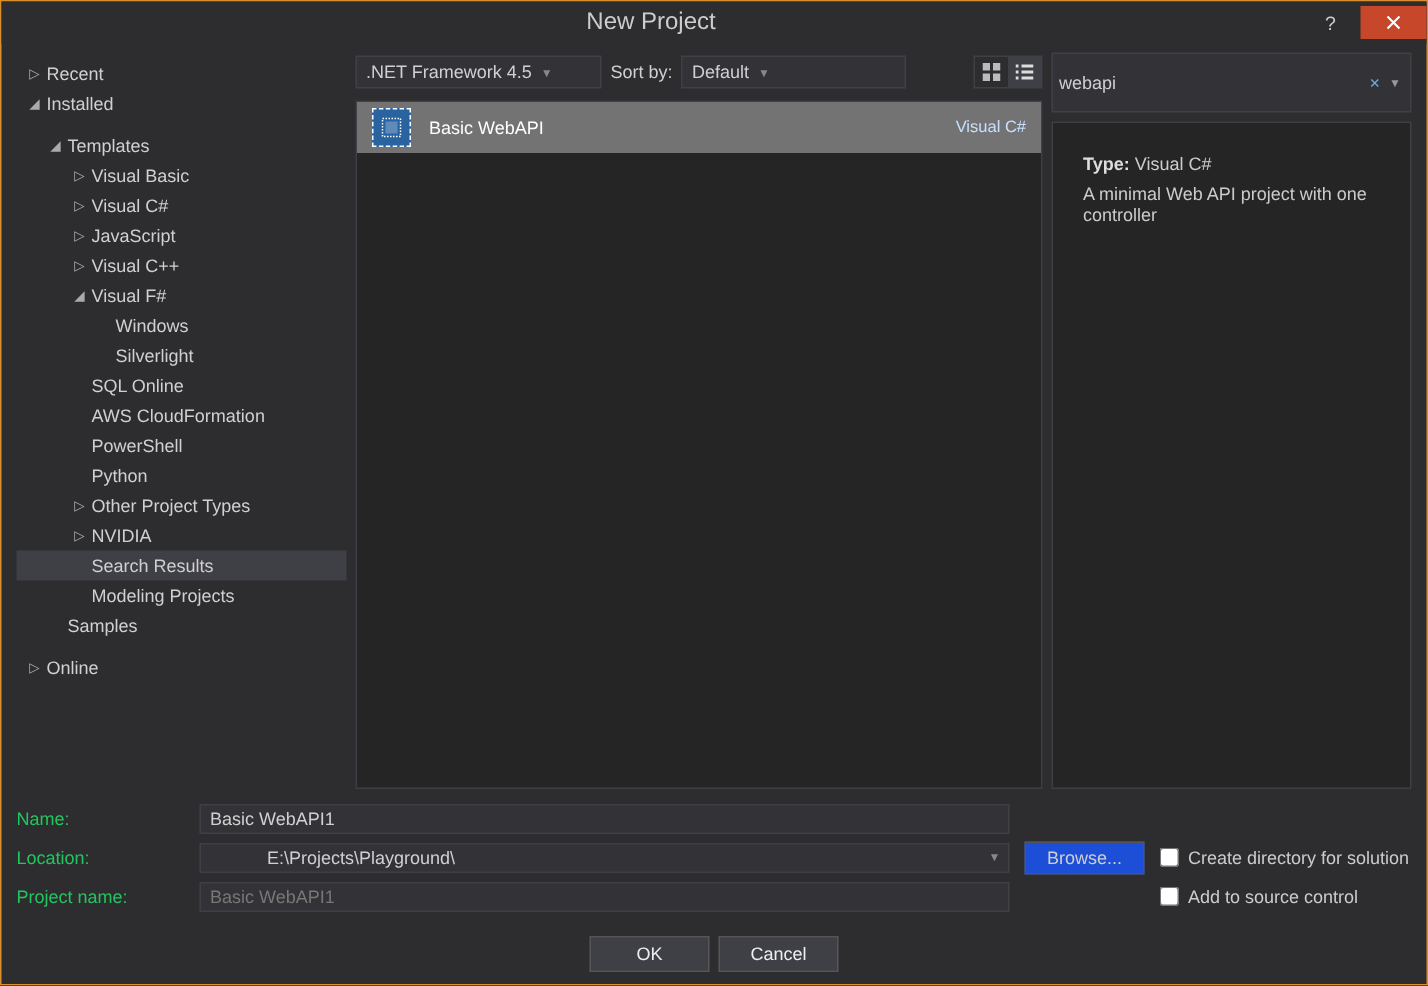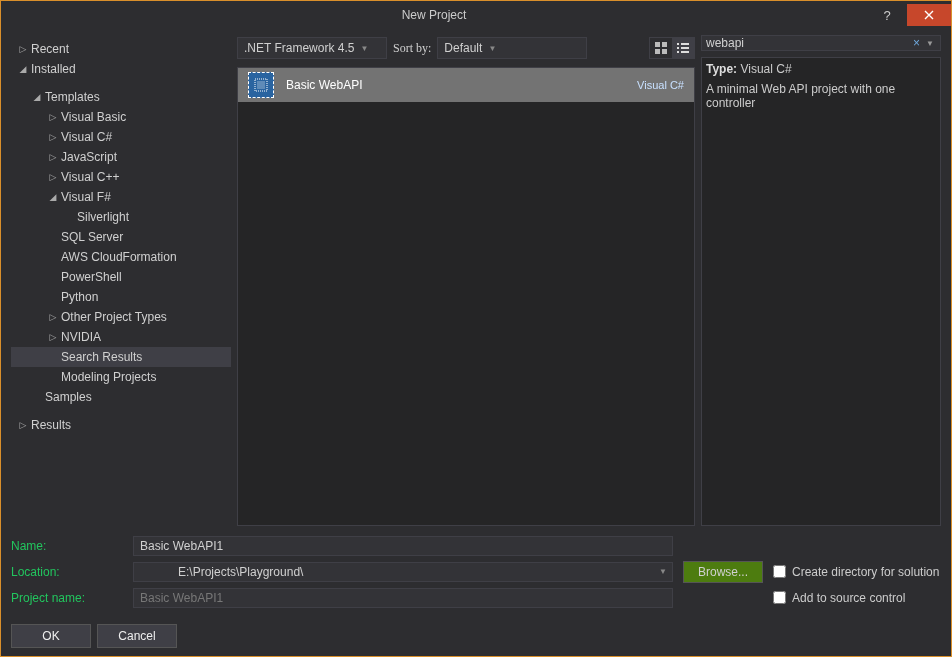--- a/index.html
+++ b/index.html
@@ -1,67 +1,67 @@
 <!DOCTYPE html>
 <html><head>
 <meta charset="utf-8">
 <style>
   * { box-sizing: border-box; margin: 0; padding: 0; font-family: "Segoe UI", Tahoma, sans-serif; }
   html, body { width: 952px; height: 657px; background: #2d2d30; color: #ccc; font-size: 12px; overflow: hidden; }
   .window { width: 952px; height: 657px; border: 1px solid #d98f2b; display: flex; flex-direction: column; background: #2d2d30; }
   .titlebar { height: 28px; background: #2d2d30; display: flex; align-items: center; position: relative; }
-  .titlebar .title { flex: 1; text-align: center; color: #ccc; font-size: 12px; }
+  .titlebar .title { flex: 1; text-align: center; color: #ccc; font-size: 16px; }
   .titlebar .help { width: 40px; text-align: center; color: #ccc; font-size: 13px; cursor: pointer; }
   .titlebar .close { width: 44px; height: 22px; background: #c7472b; color: #fff; display: flex; align-items: center; justify-content: center; cursor: pointer; font-size: 13px; }
   .body { flex: 1; display: flex; flex-direction: column; padding: 6px 10px 8px 10px; }
   .top { flex: 1; display: flex; gap: 6px; min-height: 0; }
   .sidebar { width: 220px; display: flex; flex-direction: column; padding-top: 4px; }
   .tree-row { display: flex; align-items: center; height: 20px; padding-left: 4px; cursor: pointer; }
   .tree-row.selected { background: #3f3f46; }
   .tree-row .caret { width: 12px; display: inline-flex; justify-content: center; color: #aaa; font-size: 9px; }
   .tree-row .lbl { padding-left: 2px; color: #d0d0d0; }
   .ind0 { padding-left: 6px; }
   .ind1 { padding-left: 20px; }
   .ind2 { padding-left: 36px; }
   .ind3 { padding-left: 52px; }
   .center { flex: 1; display: flex; flex-direction: column; min-width: 0; }
   .toolbar { height: 26px; display: flex; align-items: center; gap: 6px; }
   .dropdown { background: #333337; border: 1px solid #3f3f46; color: #d0d0d0; height: 22px; display: flex; align-items: center; padding: 0 6px; cursor: pointer; }
   .dropdown .dd-caret { margin-left: 6px; font-size: 8px; color: #888; }
-  .tb-label { color: #d0d0d0; font-family: Liberation Serif, serif; }
+  .tb-label { color: #d0d0d0; }
   .view-buttons { display: flex; border: 1px solid #3f3f46; }
   .view-btn { width: 22px; height: 20px; display: flex; align-items: center; justify-content: center; cursor: pointer; }
   .view-btn.active { background: #3f3f46; }
   .list-area { flex: 1; background: #252526; border: 1px solid #3f3f46; margin-top: 6px; overflow: auto; }
   .list-item { height: 34px; display: flex; align-items: center; padding: 0 10px; cursor: pointer; }
   .list-item.selected { background: #737373; color: #fff; justify-content: space-between; }
   .list-item .icon { width: 26px; height: 26px; background: #3a3a3a; border: 1px dashed #888; margin-right: 12px; display:flex; align-items:center; justify-content:center; }
   .list-item.selected .icon { background: #2a64a0; border-color: #fff; }
   .list-item .name { flex: 1; }
   .list-item .lang { color: #c8e0ff; font-size: 11px; }
   .right { width: 240px; display: flex; flex-direction: column; }
-  .search { height: 16px; background: #333337; border: 1px solid #3f3f46; display: flex; align-items: center; padding: 0 4px; }
+  .search { height: 40px; background: #333337; border: 1px solid #3f3f46; display: flex; align-items: center; padding: 0 4px; }
   .search input { flex: 1; background: transparent; border: none; color: #d0d0d0; font-size: 12px; outline: none; }
   .search .sx { color: #6fa8dc; cursor: pointer; padding: 0 4px; font-size: 12px; }
   .search .sm { color: #999; cursor: pointer; padding: 0 2px; font-size: 8px; }
-  .details { background: #252526; border: 1px solid #3f3f46; margin-top: 6px; flex: 1; padding: 4px; color: #ccc; }
+  .details { background: #252526; border: 1px solid #3f3f46; margin-top: 6px; flex: 1; padding: 20px; color: #ccc; }
   .details .type-row { margin-bottom: 6px; }
   .details .type-row b { color: #ddd; font-weight: 600; }
   .bottom { padding-top: 8px; }
   .form-row { display: flex; align-items: center; height: 24px; margin-bottom: 2px; }
   .form-row .flabel { width: 122px; color: #22c55e; }
   .form-row .finput { flex: 1; max-width: 540px; background: #333337; border: 1px solid #3f3f46; height: 20px; color: #d0d0d0; padding: 0 6px; font-size: 12px; outline: none; }
   .form-row .finput.disabled { color: #777; }
   .form-row .finput-wrap { flex:1; max-width:540px; position:relative; display:flex; }
   .form-row .finput-wrap .dd-caret { position:absolute; right:6px; top:5px; font-size:8px; color:#888; pointer-events:none;}
-  .form-row .btn { margin-left: 10px; width: 80px; height: 22px; background: #4d7c0f; border: 1px solid #555; color: #d0d0d0; cursor: pointer; font-size:12px; }
+  .form-row .btn { margin-left: 10px; width: 80px; height: 22px; background: #1d4ed8; border: 1px solid #555; color: #d0d0d0; cursor: pointer; font-size:12px; }
   .checks { margin-left: 10px; display:flex; flex-direction:column; gap:4px; }
   .check { display: flex; align-items: flex-start; gap: 6px; color: #ccc; cursor: pointer; }
   .check input { accent-color: #555; }
-  .footer { display: flex; justify-content: flex-start; gap: 6px; padding-top: 12px; }
+  .footer { display: flex; justify-content: center; gap: 6px; padding-top: 12px; }
   .footer .btn { width: 80px; height: 24px; background: #3f3f46; border: 1px solid #555; color: #eee; cursor: pointer; font-size:12px; }
   svg { display:block; }
 </style>
 </head>
 <body>
 
 <div class="window">
   <div class="titlebar">
     <div class="title">New Project</div>
     <div class="help">?</div>
@@ -104,25 +104,29 @@
         <div class="tree-row ind2">
             <span class="caret">▷</span>
             <span class="lbl">Visual C++</span>
           </div>
         <div class="tree-row ind2">
             <span class="caret">◢</span>
             <span class="lbl">Visual F#</span>
           </div>
         <div class="tree-row ind3">
             <span class="caret"></span>
+            <span class="lbl">Windows</span>
+          </div>
+        <div class="tree-row ind3">
+            <span class="caret"></span>
             <span class="lbl">Silverlight</span>
           </div>
         <div class="tree-row ind2">
             <span class="caret"></span>
-            <span class="lbl">SQL Server</span>
+            <span class="lbl">SQL Online</span>
           </div>
         <div class="tree-row ind2">
             <span class="caret"></span>
             <span class="lbl">AWS CloudFormation</span>
           </div>
         <div class="tree-row ind2">
             <span class="caret"></span>
             <span class="lbl">PowerShell</span>
           </div>
         <div class="tree-row ind2">
@@ -145,27 +149,27 @@
             <span class="caret"></span>
             <span class="lbl">Modeling Projects</span>
           </div>
         <div class="tree-row ind1">
             <span class="caret"></span>
             <span class="lbl">Samples</span>
           </div>
         <div style="height:8px"></div>
         <div class="tree-row ind0">
             <span class="caret">▷</span>
-            <span class="lbl">Results</span>
+            <span class="lbl">Online</span>
           </div>
       </div>
 
       <div class="center">
         <div class="toolbar">
-          <div class="dropdown" style="width:150px">
+          <div class="dropdown" style="width:164px">
             <span>.NET Framework 4.5</span>
             <span class="dd-caret">▼</span>
           </div>
           <span class="tb-label">Sort by:</span>
           <div class="dropdown" style="width:150px">
             <span>Default</span>
             <span class="dd-caret">▼</span>
           </div>
           <div style="flex:1"></div>
           <div class="view-buttons">

